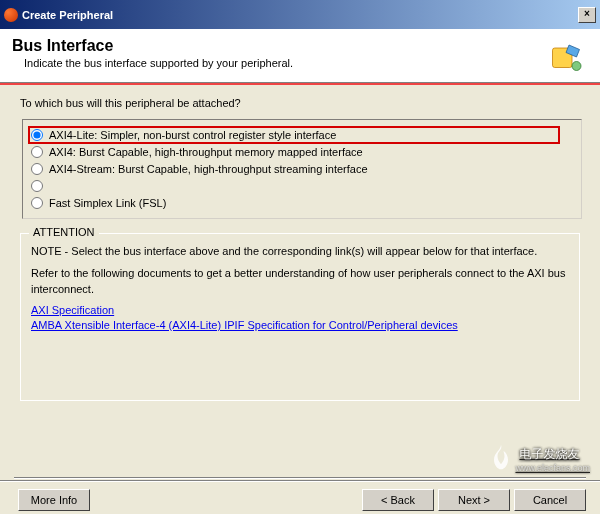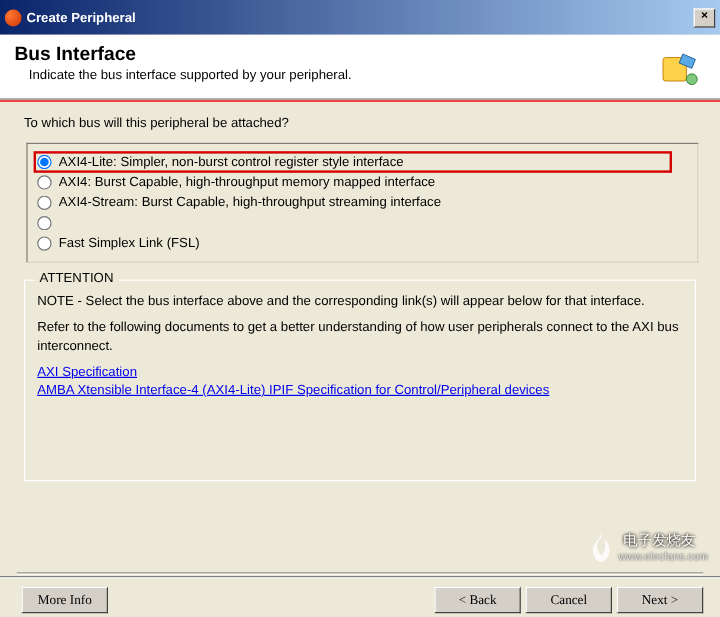--- a/index.html
+++ b/index.html
@@ -152,35 +152,36 @@
       height: 2px;
       border-top: 1px solid #808080;
       border-bottom: 1px solid #fff;
     }
     .btn {
       min-width: 72px;
       height: 22px;
       background: #d4d0c8;
       border: 1px solid;
       border-color: #fff #404040 #404040 #fff;
-      font-family: Liberation Serif, serif;
+      font-family: Liberation Sans, sans-serif;
       font-size: 11px;
       padding: 0 10px;
       cursor: pointer;
       margin-left: 4px;
     }
     .btn-right { display: flex; }
     .watermark {
       position: absolute;
       right: 10px;
       bottom: 48px;
       display: flex;
-      align-items: flex-start;
+      align-items: flex-end;
       opacity: 0.85;
       pointer-events: none;
+      text-decoration: underline;
     }
     .wm-text {
       color: #fff;
       font-size: 12px;
       text-shadow: 0 0 3px #000, 0 0 3px #000;
       margin-left: 4px;
     }
     .wm-sub {
       font-size: 9px;
       color: #ddd;
@@ -261,18 +262,18 @@
       <div class="wm-sub">www.elecfans.com</div>
     </span>
   </div>
 
   <div class="sep-line"></div>
 
   <div class="button-bar">
     <button class="btn">More Info</button>
     <div class="btn-right">
       <button class="btn">&lt; Back</button>
+      <button class="btn">Next &gt;</button>
       <button class="btn">Cancel</button>
-      <button class="btn">Next &gt;</button>
     </div>
   </div>
 
 </div>
 
 </body></html>

